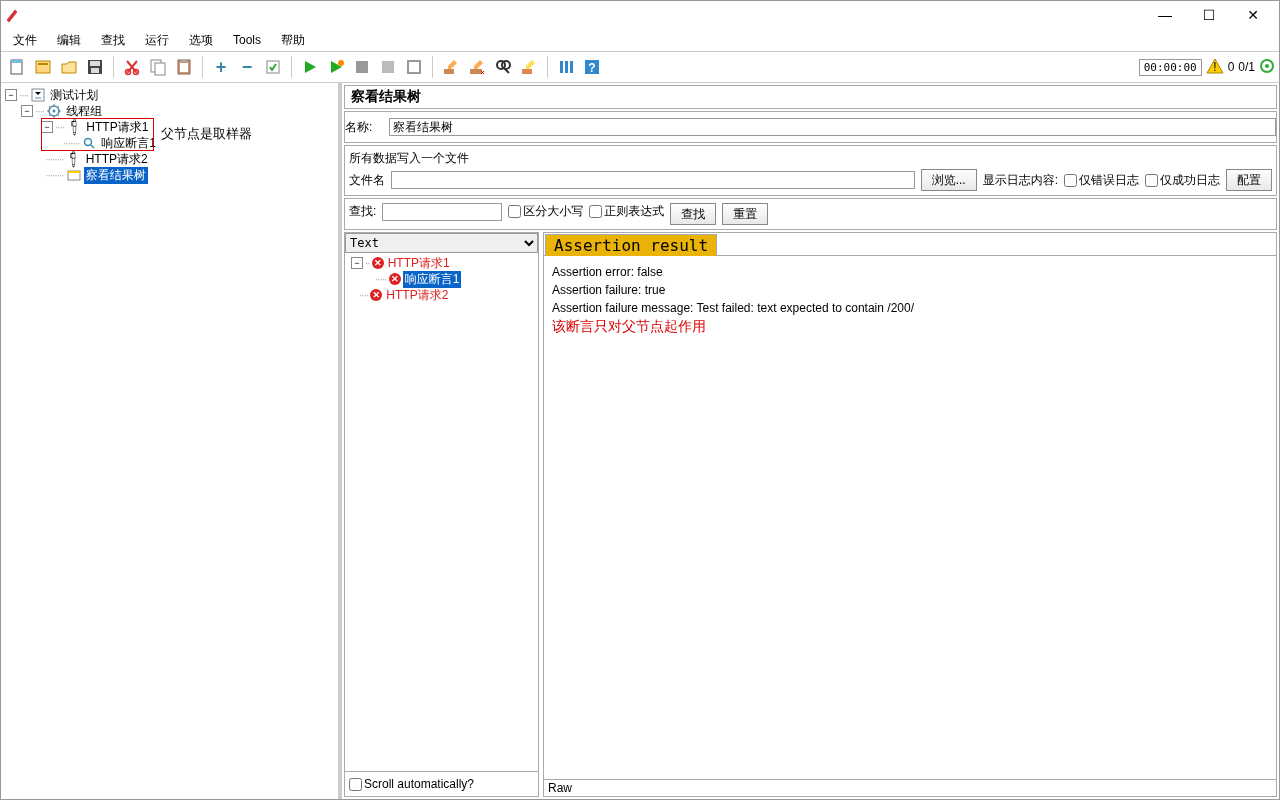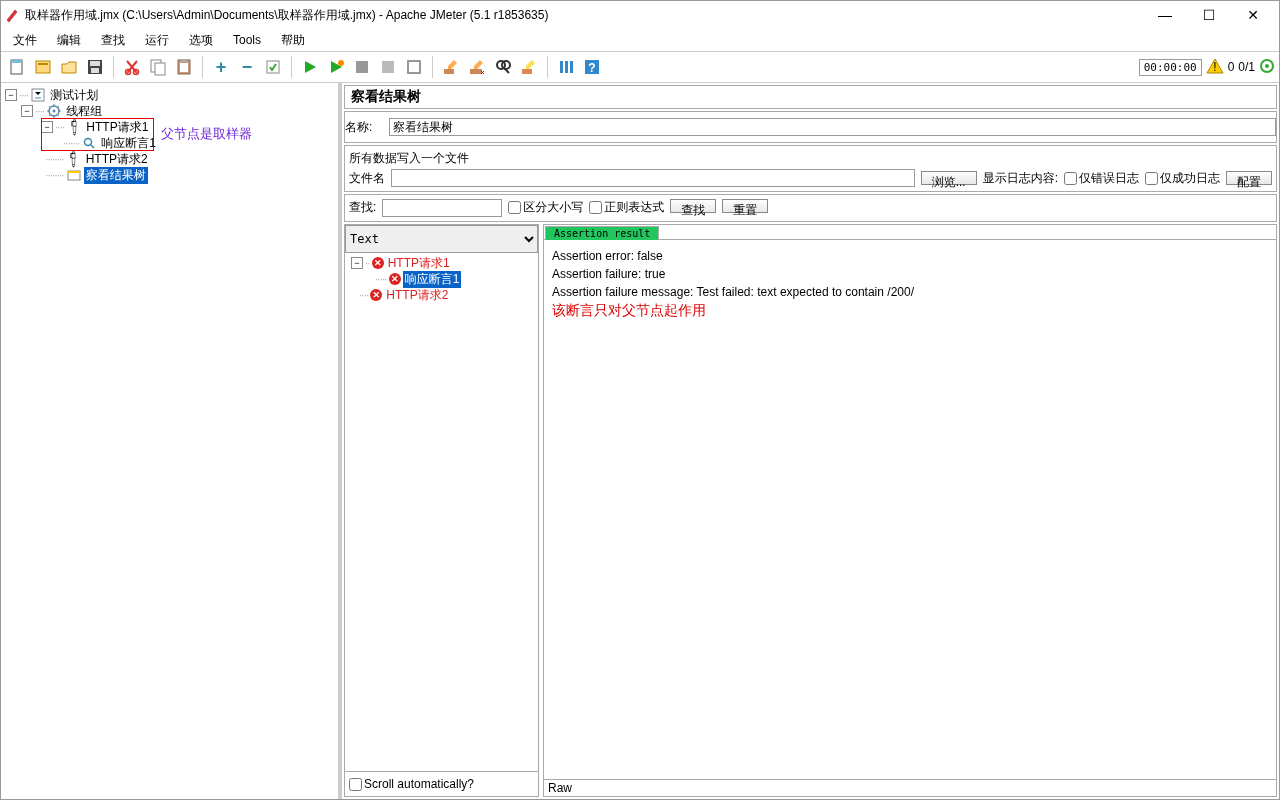--- a/index.html
+++ b/index.html
@@ -20,60 +20,59 @@
 .tree-row { display: flex; align-items: center; height: 16px; white-space: nowrap; }
 .tree-toggle { width: 12px; height: 12px; border: 1px solid #888; display: inline-flex; align-items: center; justify-content: center; font-size: 9px; margin-right: 2px; background: #fff; }
 .tree-dots { color: #aaa; font-size: 10px; letter-spacing: -1px; }
 .tree-icon { width: 16px; height: 16px; display: inline-flex; align-items: center; justify-content: center; margin: 0 2px; }
 .gear { color: #5a7aaf; }
 .pipette { transform: rotate(-45deg); display: inline-block; }
 .magnifier { width: 12px; height: 12px; }
 .tree-label { padding: 0 2px; }
 .selected { background: #0a64c8; color: #fff; }
 .redbox { border: 1px solid #d00; position: absolute; }
-.red-annot { color: #6d28d9; font-size: 13px; position: absolute; }
+.red-annot { color: #000000; font-size: 13px; position: absolute; }
 .rightpane { flex: 1; display: flex; flex-direction: column; border-left: 1px solid #ccc; min-width: 0; }
 .panel-title { border: 1px solid #aaa; margin: 2px; padding: 2px 6px; font-weight: bold; font-size: 14px; }
 .form-sec { border: 1px solid #aaa; margin: 0 2px 2px 2px; padding: 4px 0; }
 .form-row { display: flex; align-items: center; margin: 2px 0; }
 .form-row label { min-width: 44px; }
 .form-row input[type=text] { flex: 1; border: 1px solid #999; padding: 1px 3px; height: 18px; }
 .group { border: 1px solid #aaa; margin: 0 2px 2px 2px; padding: 4px; }
 .group-title { font-size: 12px; margin-bottom: 2px; }
 .group-row { display: flex; align-items: center; gap: 6px; }
 .group-row input[type=text] { border: 1px solid #999; padding: 1px 3px; height: 18px; }
-button.jb { border: 1px solid #888; background: linear-gradient(#fefefe,#e8e8e8); padding: 2px 10px; height: 14px; font-size: 12px; }
+button.jb { border: 1px solid #888; background: linear-gradient(#fefefe,#e8e8e8); padding: 2px 10px; height: 22px; font-size: 12px; }
 .searchbar { border: 1px solid #aaa; margin: 0 2px 2px 2px; padding: 4px; display: flex; align-items: flex-start; gap: 6px; }
 .searchbar input[type=text] { width: 120px; border: 1px solid #999; height: 18px; padding: 1px 3px; }
 .results-split { flex: 1; display: flex; margin: 0 2px 2px 2px; gap: 4px; min-height: 0; }
 .results-left { width: 195px; display: flex; flex-direction: column; border: 1px solid #aaa; }
-.results-left select { width: 100%; height: 28px; font-family: monospace; border: 1px solid #999; }
+.results-left select { width: 100%; height: 20px; font-family: monospace; border: 1px solid #999; }
 .results-tree { flex: 1; overflow: auto; padding: 2px; }
 .results-tree .tree-row { font-family: "SimSun", monospace; }
 .err-icon { display: inline-block; width: 12px; height: 12px; border-radius: 50%; background: #d22; color: #fff; font-size: 9px; text-align: center; line-height: 12px; font-weight: bold; margin: 0 2px; }
 .results-left-footer { border-top: 1px solid #aaa; padding: 5px 4px; display: flex; align-items: center; gap: 4px; font-family: "SimSun", monospace; }
 .results-right { flex: 1; display: flex; flex-direction: column; border: 1px solid #aaa; }
 .tab-row { display: flex; border-bottom: 1px solid #aaa; }
-.tab { border: 1px solid #aaa; border-bottom: none; background: #22c55e; padding: 1px 8px; margin: 1px 0 -1px 1px; font-family: "SimSun", monospace; font-size: 10px; }
+.tab { border: 1px solid #aaa; border-bottom: none; background: #eab308; padding: 1px 8px; margin: 1px 0 -1px 1px; font-family: "SimSun", monospace; font-size: 16px; }
 .results-body { flex: 1; padding: 8px; font-family: "SimSun","Courier New", monospace; font-size: 12px; line-height: 1.4; white-space: pre; overflow: auto; }
 .red-msg { color: #d00; font-size: 14px; font-family: "Microsoft YaHei"; }
 .raw-row { border-top: 1px solid #aaa; padding: 1px 4px; font-family: "SimSun", monospace; }
 .chk { display: inline-flex; align-items: center; gap: 2px; }
 .chk input { margin: 0; }
 </style>
 </head>
 <body>
 
 <div class="titlebar">
   <span class="feather">
     <svg width="14" height="14">
         <path d="M2 12 L10 2 L12 4 L4 14 Z" fill="#d33" stroke="#a00" stroke-width="0.5"></path>
       </svg>
   </span>
-  <span>取样器作用域.jmx (C:\Users\Admin\Documents\取样器作用域.jmx) - Apache JMeter (5.1 r1853635)</span>
   <span class="spacer"></span>
   <div class="winbtn">—</div>
   <div class="winbtn">☐</div>
   <div class="winbtn">✕</div>
 </div>
 
 <div class="menubar">
   <div class="menu">文件</div>
   <div class="menu">编辑</div>
   <div class="menu">查找</div>

